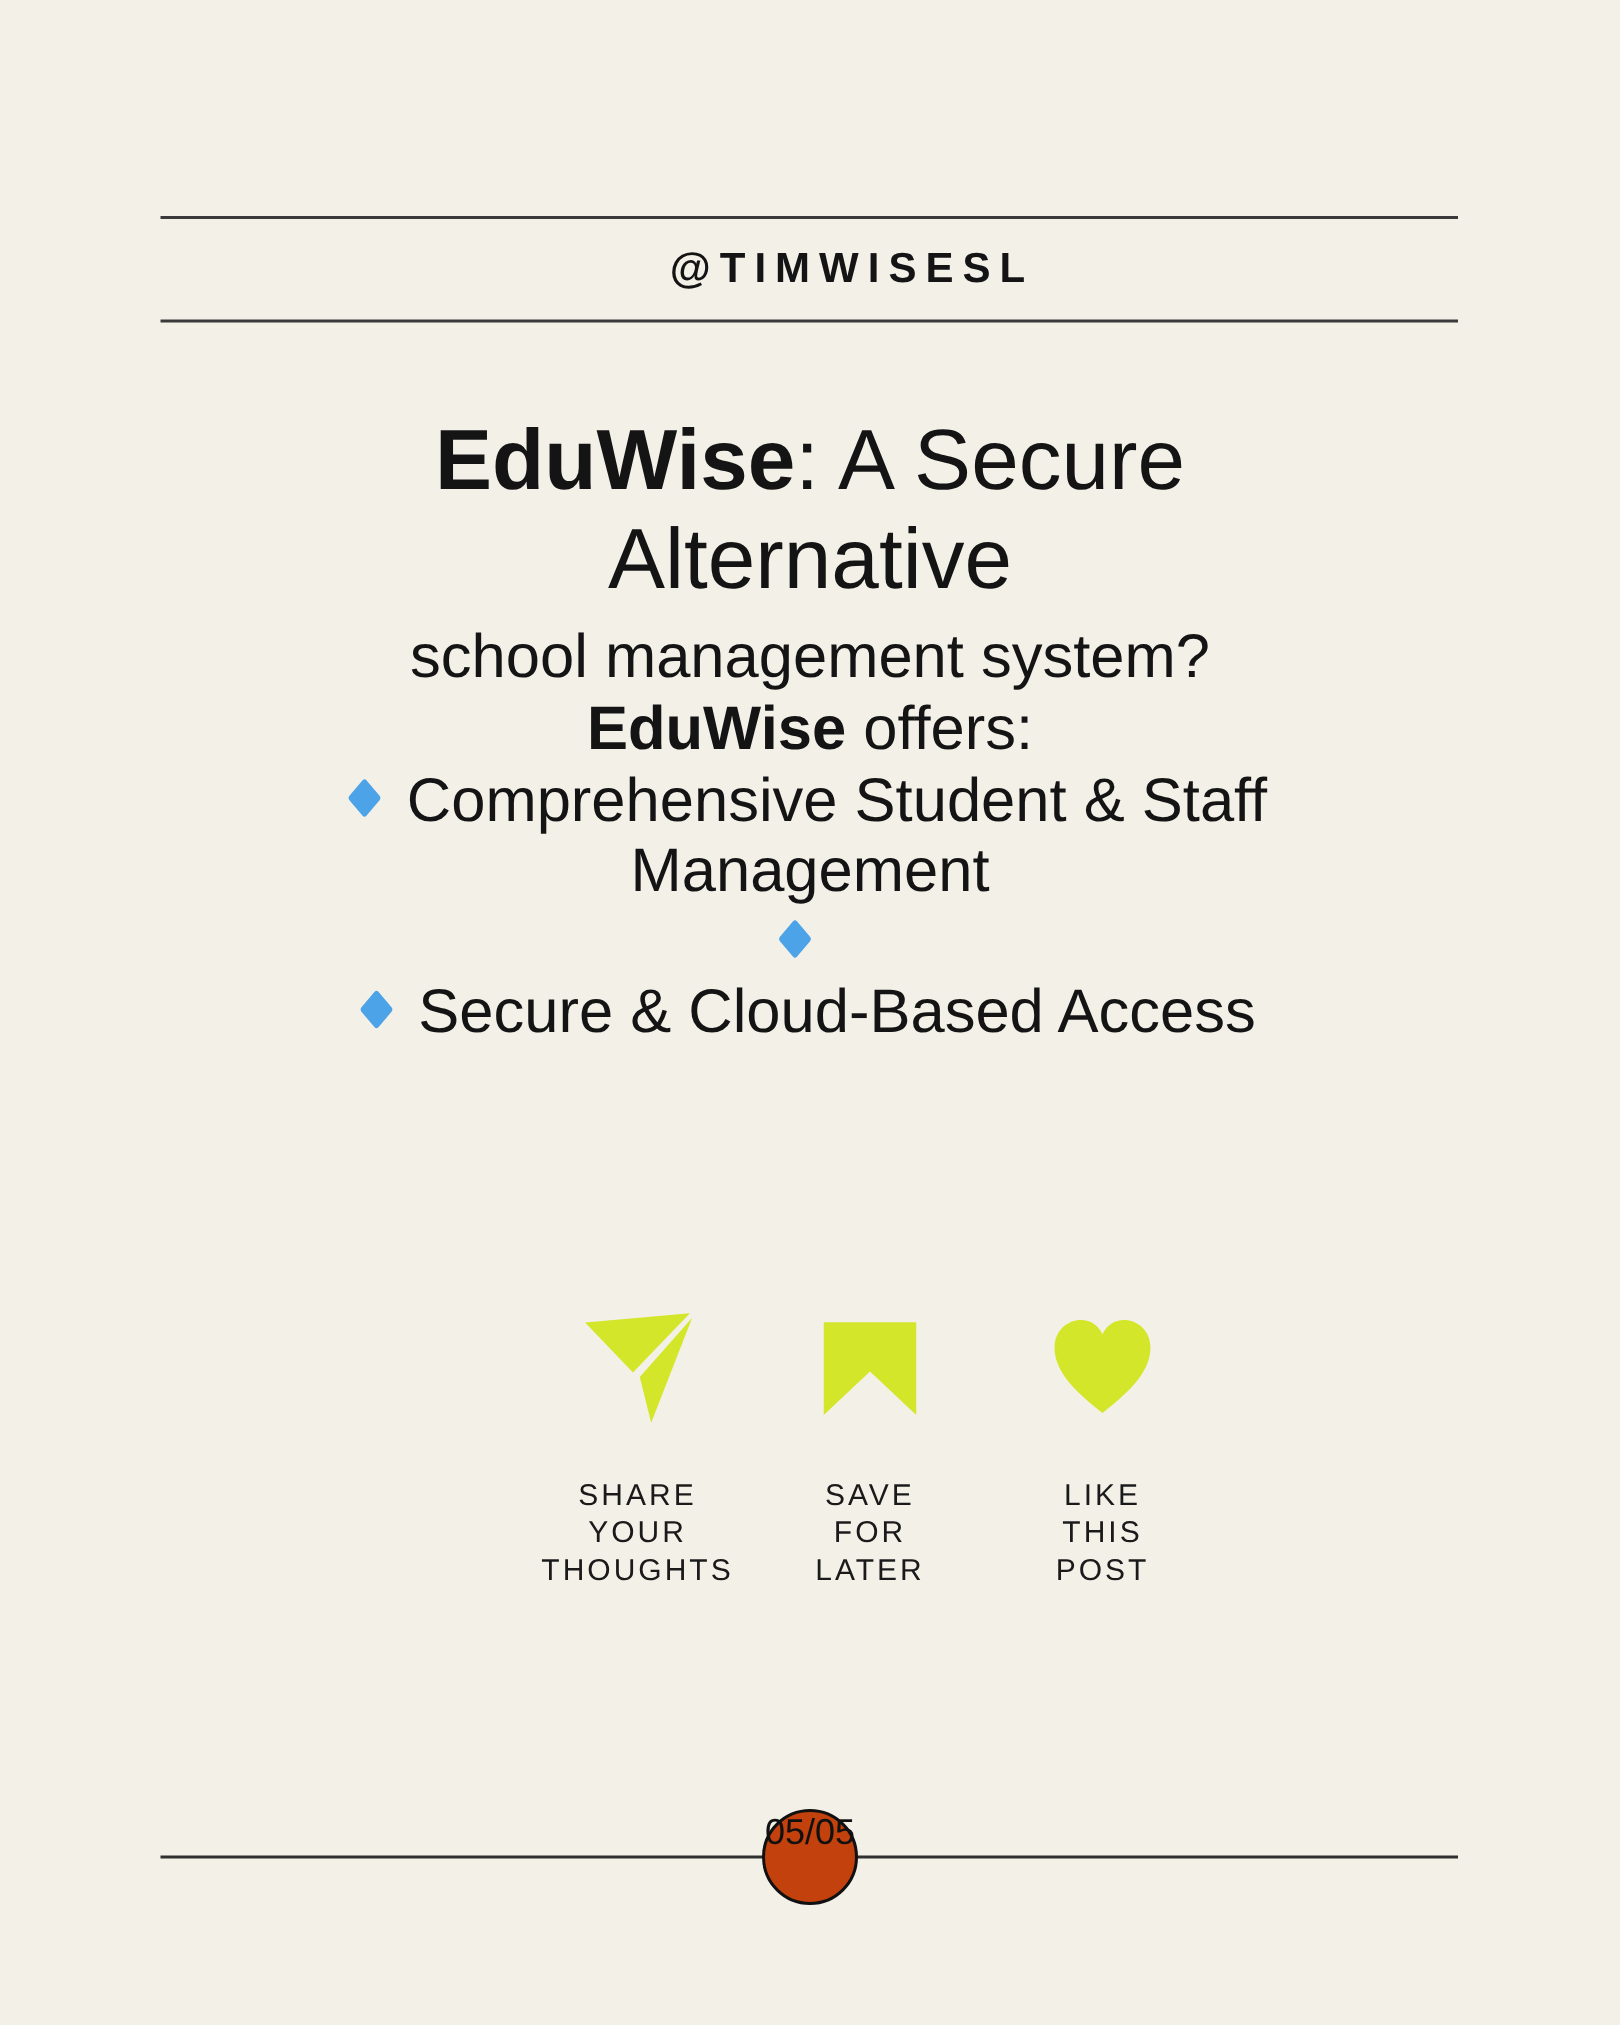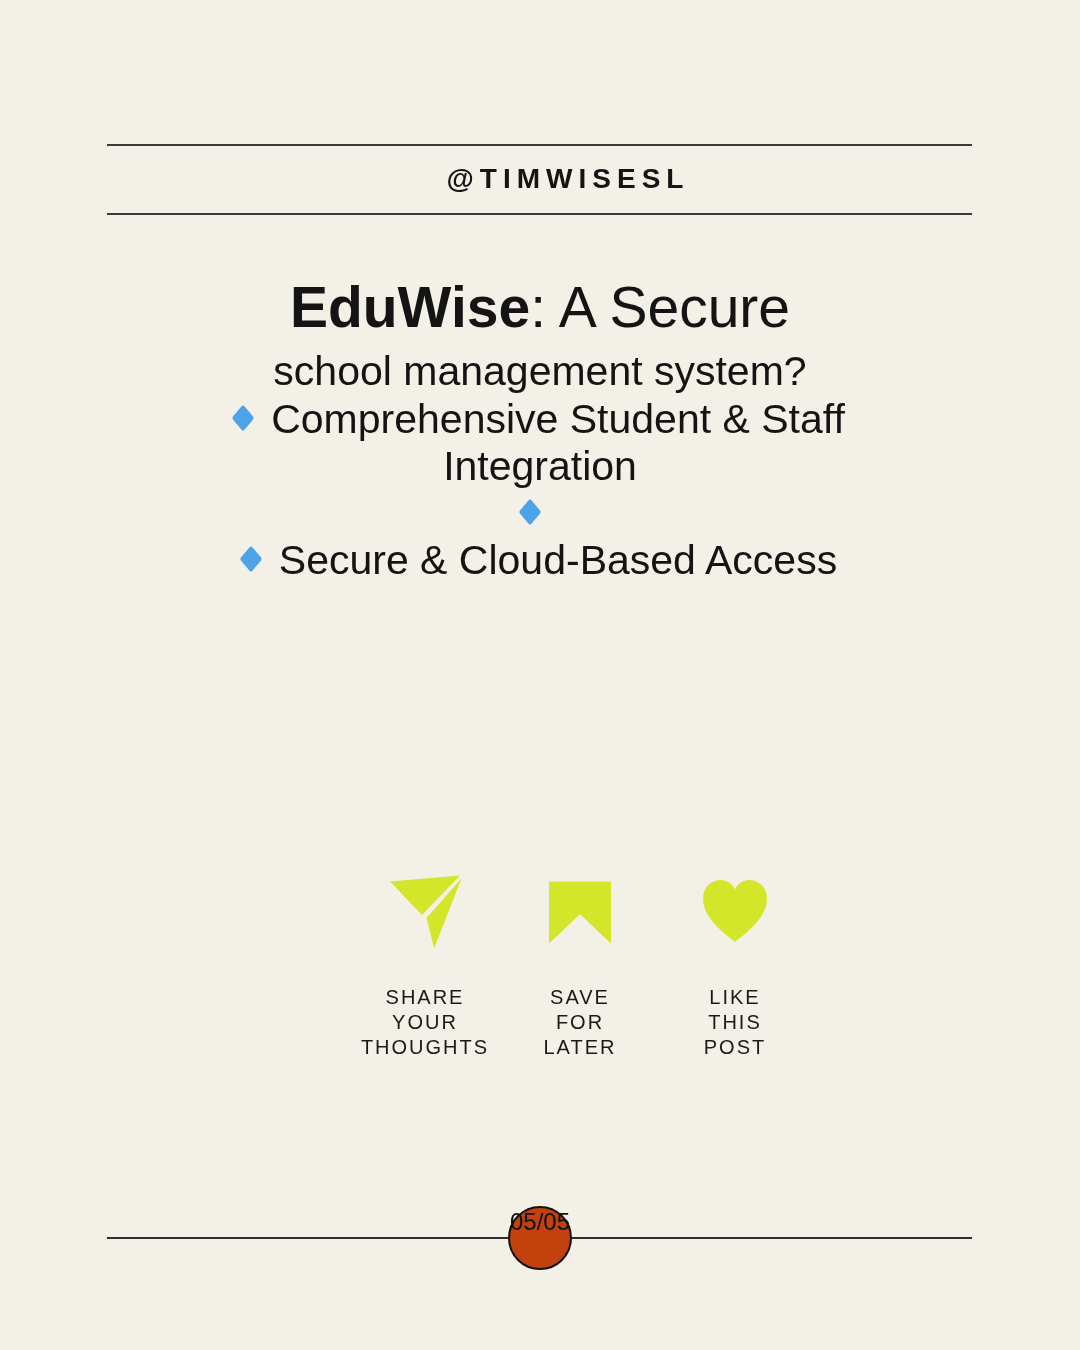--- a/index.html
+++ b/index.html
@@ -69,30 +69,32 @@
 <body>
 
 <div class="canvas">
 
   <div class="rule rule-top"></div>
   <div class="handle">@TIMWISESL</div>
   <div class="rule rule-mid"></div>
 
   <div class="content">
     <h1 class="title"><span><b>EduWise</b><span>: A Secure</span></span><br>
+      <span>Alternative</span>
     </h1>
 
     <div class="intro">
       <div>school management system?</div>
+      <div><b>EduWise</b><span> offers:</span></div>
     </div>
 
     <div class="features">
       <div class="feature">
         <div class="feature-line"><span class="diamond"></span><span>Comprehensive Student &amp; Staff</span></div>
-        <div class="feature-line">Integration</div>
+        <div class="feature-line">Management</div>
       </div>
       <div class="feature">
         <div class="feature-line"><span class="diamond"></span></div>
       </div>
       <div class="feature">
         <div class="feature-line"><span class="diamond"></span><span>Secure &amp; Cloud-Based Access</span></div>
       </div>
     </div>
   </div>
 

